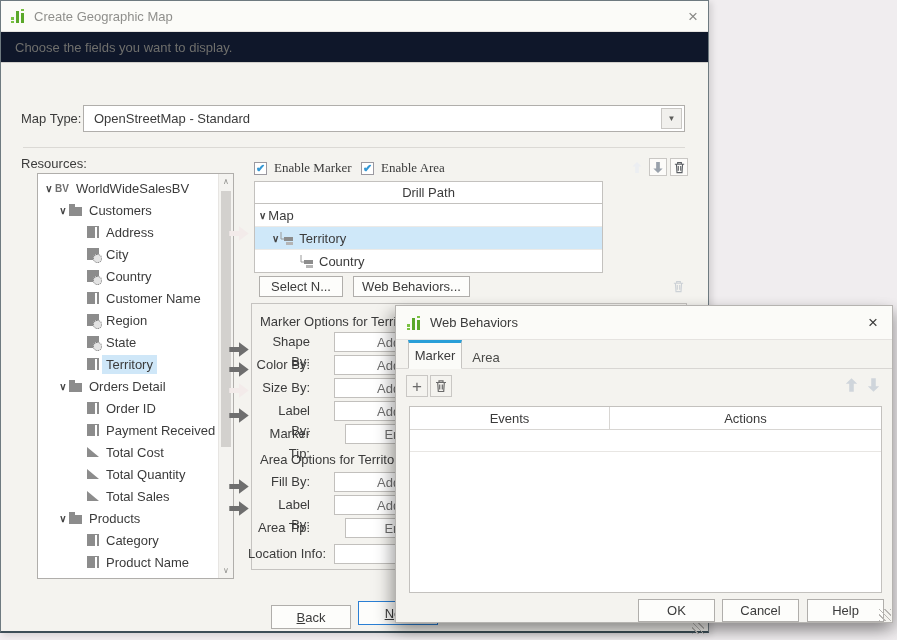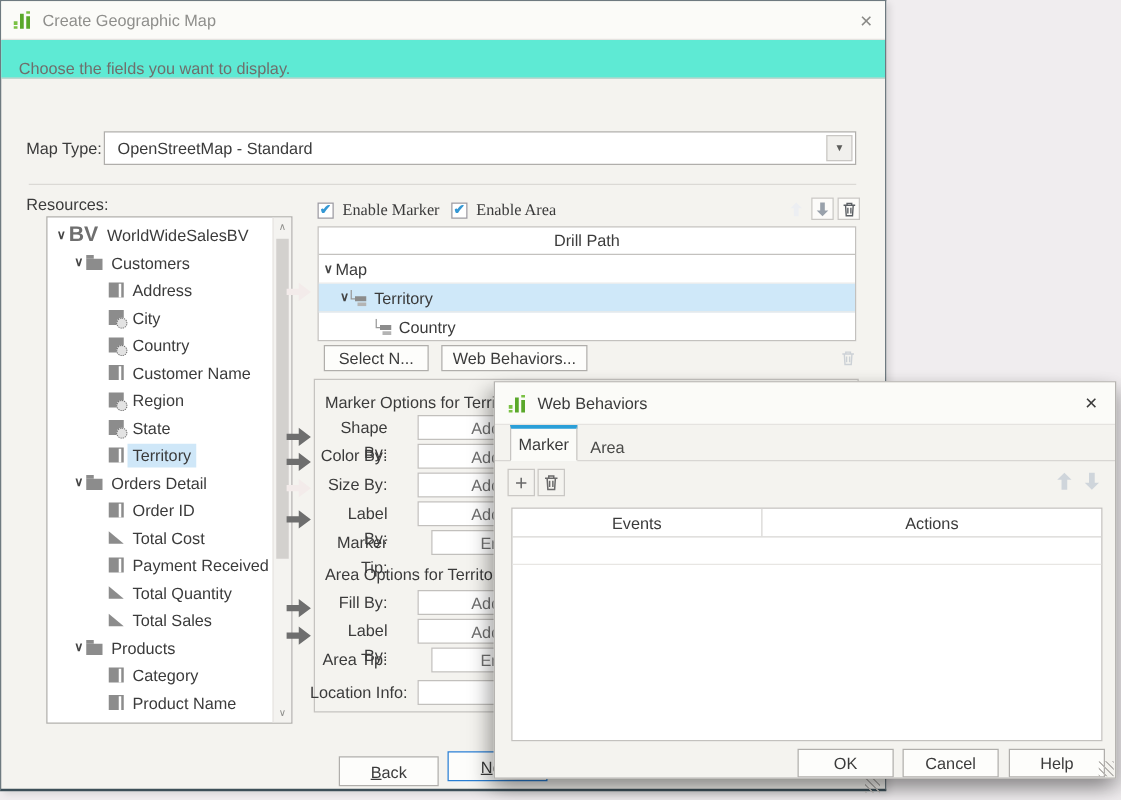--- a/index.html
+++ b/index.html
@@ -43,22 +43,22 @@
   
   .app-icon { width:16px; height:16px; flex:0 0 16px; }
 
   
   .steps { height:30px; background:#fafaf7; display:flex; align-items:center; padding-left:14px; gap:10px; }
   .step { font-weight:bold; }
   .step.done { color:#3b3b3b; }
   .step.active { color:#2a9fd8; }
   .step.todo { color:#9b9b98; font-weight:normal; }
   .step-line { width:56px; height:1px; background:#c6c4c1; }
-  .subtitle-row { height:31px; background:#5eead4; border-bottom:1px solid #d2d0cc;
-    display:flex; align-items:flex-end; padding-left:14px; color:#6f6f6c; }
+  .subtitle-row { height:31px; background:#0f172a; border-bottom:1px solid #d2d0cc;
+    display:flex; align-items:center; padding-left:14px; color:#6f6f6c; }
 
   
   .combo { position:absolute; background:#fff; border:1px solid #b0aeab; }
   .combo .combo-text { position:absolute; left:10px; top:0; bottom:0; display:flex; align-items:center; }
   .combo .dd-btn {
     position:absolute; right:2px; top:2px; bottom:2px; width:21px;
     background:#f1f0ed; border:1px solid #c9c7c4;
     display:flex; align-items:center; justify-content:center;
     color:#5c5c5a; font-size:8px;
   }
@@ -75,21 +75,21 @@
   .trow { height:22px; display:flex; align-items:center; white-space:nowrap; }
   .trow .chev { width:12px; font-size:10px; font-weight:bold; color:#454545; text-align:center; flex:0 0 12px; }
   .lv0 { padding-left:5px; }
   .lv1 { padding-left:19px; }
   .lv2 { padding-left:49px; }
   .tlabel { margin-left:7px; }
   .tlabel.sel { background:#cfe7f8; padding:2px 4px; margin-left:3px; }
 
   
   .ticon { display:inline-block; position:relative; flex:0 0 auto; }
-  .ticon.bv { font-weight:bold; font-size:17px; color:#6f6f6f; letter-spacing:0; }
+  .ticon.bv { font-weight:bold; font-size:10px; color:#6f6f6f; letter-spacing:0; }
   .ticon.folder { width:13px; height:9px; background:#8c8c8c; margin-top:2px; }
   .ticon.folder::before { content:""; position:absolute; top:-3px; left:0; width:6px; height:3px; background:#8c8c8c; }
   .ticon.dim { width:12px; height:12px; background:#8c8c8c; }
   .ticon.dim::after { content:""; position:absolute; right:2px; top:1px; bottom:0; width:2px; background:#fff; }
   .ticon.geo { width:12px; height:12px; background:#8c8c8c; }
   .ticon.geo::before { content:""; position:absolute; right:-3px; bottom:-3px; width:7px; height:7px;
     border-radius:50%; background:#e3e3e3; border:1px dotted #6f6f6f; }
   .ticon.measure { width:0; height:0; border-bottom:10px solid #8c8c8c; border-right:12px solid transparent; }
 
   
@@ -105,21 +105,21 @@
   .cbrow { position:absolute; display:flex; align-items:center; gap:7px;font-family:Liberation Serif, serif; }
   .cb { width:13px; height:13px; background:#fff; border:1px solid #9b99a0;
     display:flex; align-items:center; justify-content:center; }
   .cb::after { content:"✔"; color:#3598d4; font-size:11px; line-height:11px; font-weight:bold; }
 
   .icon-btn { position:absolute; width:18px; height:18px; display:flex; align-items:center; justify-content:center;
     background:#fcfbf9; border:1px solid #c9c7c4; }
   .icon-btn.flat { background:transparent; border-color:transparent; }
 
   
-  #drill-table { left:253px; top:180px; width:431px; height:92px; background:#fff; border:1px solid #c3c1be; }
+  #drill-table { left:253px; top:180px; width:349px; height:92px; background:#fff; border:1px solid #c3c1be; }
   #drill-table .dhead { height:22px; border-bottom:1px solid #c3c1be; display:flex; align-items:center; justify-content:center; }
   .drow { height:23px; display:flex; align-items:center; border-bottom:1px solid #eceae7; }
   .drow.sel { background:#cfe8f9; }
   .drow .chev { font-size:10px; font-weight:bold; color:#454545; }
   .hier-icon { display:inline-block; width:15px; height:13px; }
 
   .btn { background:#fdfdfb; border:1px solid #b0aeab; display:flex; align-items:center; justify-content:center;
     font-size:13px; color:#3b3b3b; }
   .btn.default { border-color:#2a7fd4; }
 
@@ -223,26 +223,26 @@
       <div class="trow lv1">
         <span class="chev">∨</span>
         <span class="ticon folder"></span>
         <span class="tlabel">Orders Detail</span>
       </div>
       <div class="trow lv2">
         <span class="ticon dim"></span>
         <span class="tlabel">Order ID</span>
       </div>
       <div class="trow lv2">
+        <span class="ticon dim"></span>
+        <span class="tlabel">Payment Received</span>
+      </div>
+      <div class="trow lv2">
         <span class="ticon measure"></span>
         <span class="tlabel">Total Cost</span>
-      </div>
-      <div class="trow lv2">
-        <span class="ticon dim"></span>
-        <span class="tlabel">Payment Received</span>
       </div>
       <div class="trow lv2">
         <span class="ticon measure"></span>
         <span class="tlabel">Total Quantity</span>
       </div>
       <div class="trow lv2">
         <span class="ticon measure"></span>
         <span class="tlabel">Total Sales</span>
       </div>
       <div class="trow lv1">

